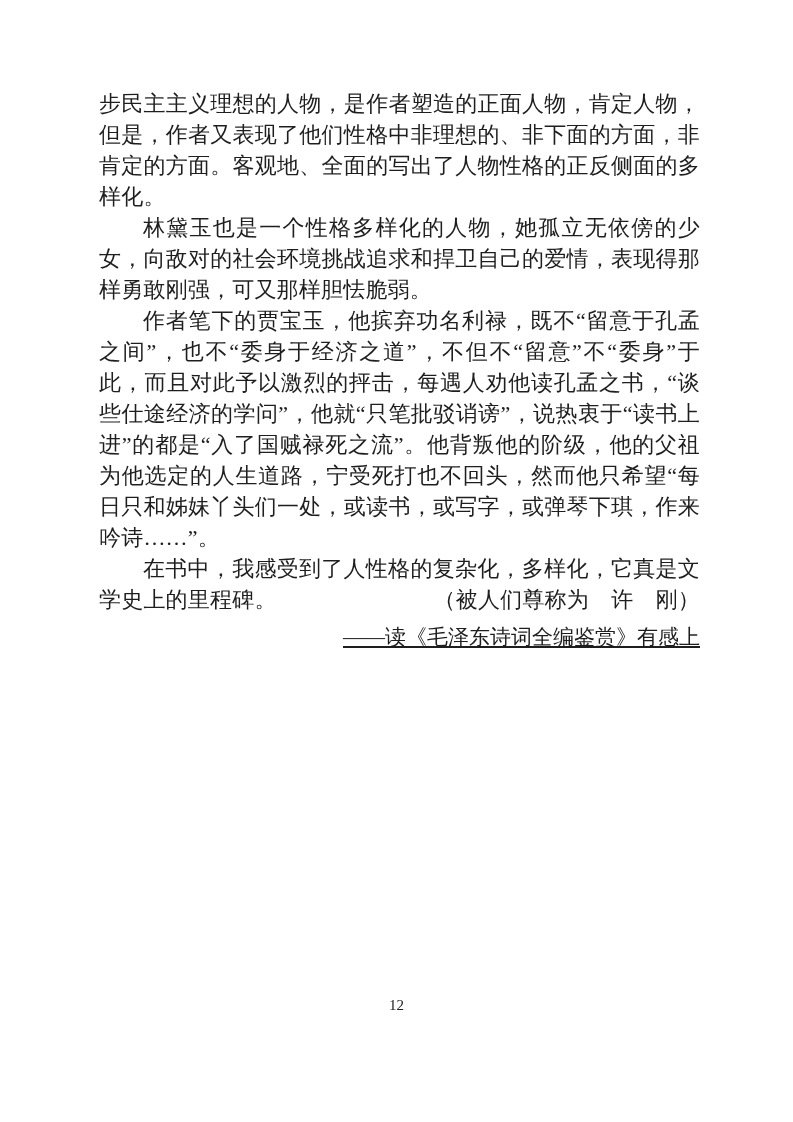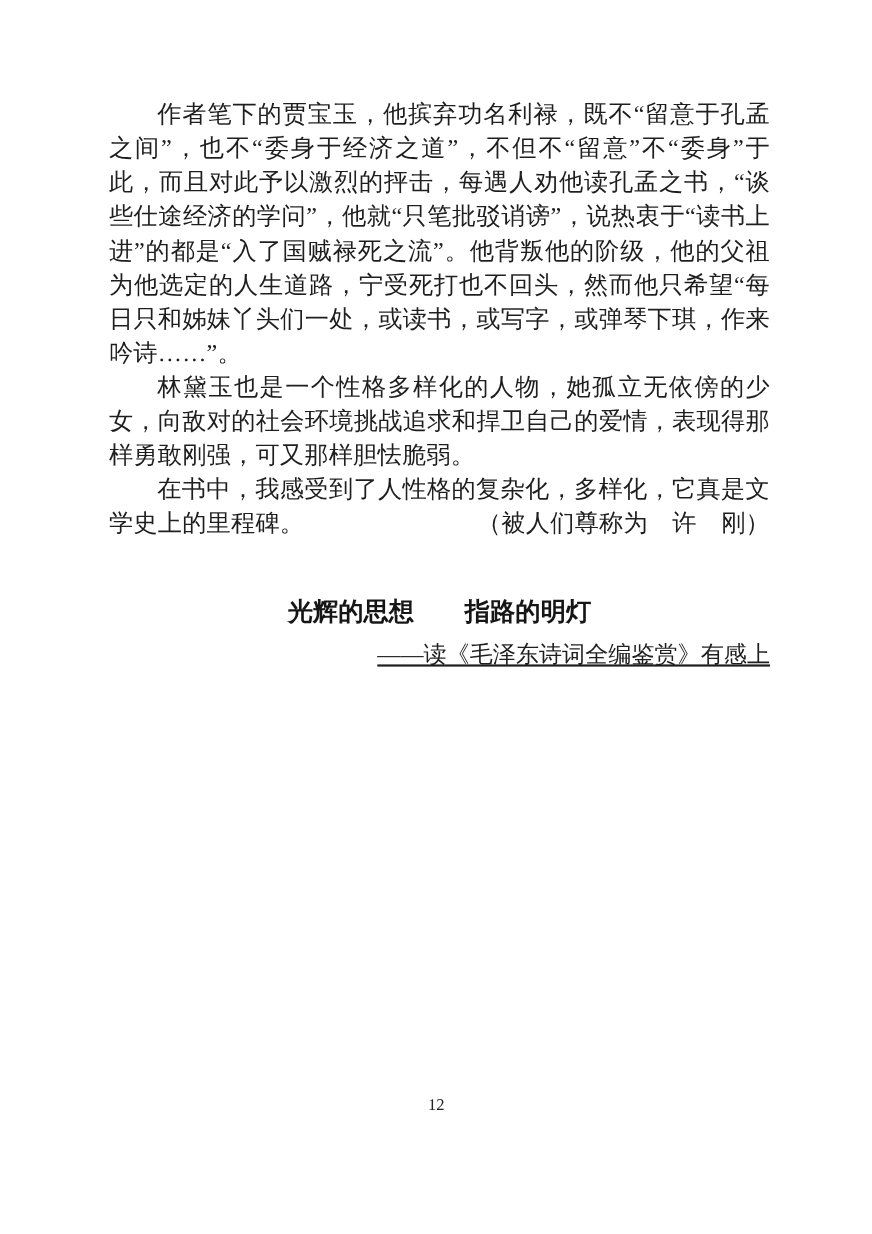--- a/index.html
+++ b/index.html
@@ -70,30 +70,30 @@
     color: #222222;
   }
 </style>
 </head>
 <body>
 
 <div class="page">
   <main class="content">
 
     <section>
+      <p class="body-text">步民主主义理想的人物，是作者塑造的正面人物，肯定人物，但是，作者又表现了他们性格中非理想的、非下面的方面，非肯定的方面。客观地、全面的写出了人物性格的正反侧面的多样化。</p>
+      <p class="body-text indent">林黛玉也是一个性格多样化的人物，她孤立无依傍的少女，向敌对的社会环境挑战追求和捍卫自己的爱情，表现得那样勇敢刚强，可又那样胆怯脆弱。</p>
       <p class="body-text indent">作者笔下的贾宝玉，他摈弃功名利禄，既不“留意于孔孟之间”，也不“委身于经济之道”，不但不“留意”不“委身”于此，而且对此予以激烈的抨击，每遇人劝他读孔孟之书，“谈些仕途经济的学问”，他就“只笔批驳诮谤”，说热衷于“读书上进”的都是“入了国贼禄死之流”。他背叛他的阶级，他的父祖为他选定的人生道路，宁受死打也不回头，然而他只希望“每日只和姊妹丫头们一处，或读书，或写字，或弹琴下琪，作来吟诗……”。</p>
-      <p class="body-text indent">林黛玉也是一个性格多样化的人物，她孤立无依傍的少女，向敌对的社会环境挑战追求和捍卫自己的爱情，表现得那样勇敢刚强，可又那样胆怯脆弱。</p>
       <p class="body-text indent">
         <span>在书中，我感受到了人性格的复杂化，多样化，它真是文学史上的里程碑。</span>
         <span class="attribution">（被人们尊称为　许　刚）</span>
       </p>
     </section>
 
     <section>
-      <h2 class="article-title">光辉的思想　　指路的明灯</h2>
       <p class="article-subtitle">——读《毛泽东诗词全编鉴赏》有感上</p>
     </section>
 
   </main>
 
   <footer class="page-footer">
     <span class="page-number">12</span>
   </footer>
 </div>
 

